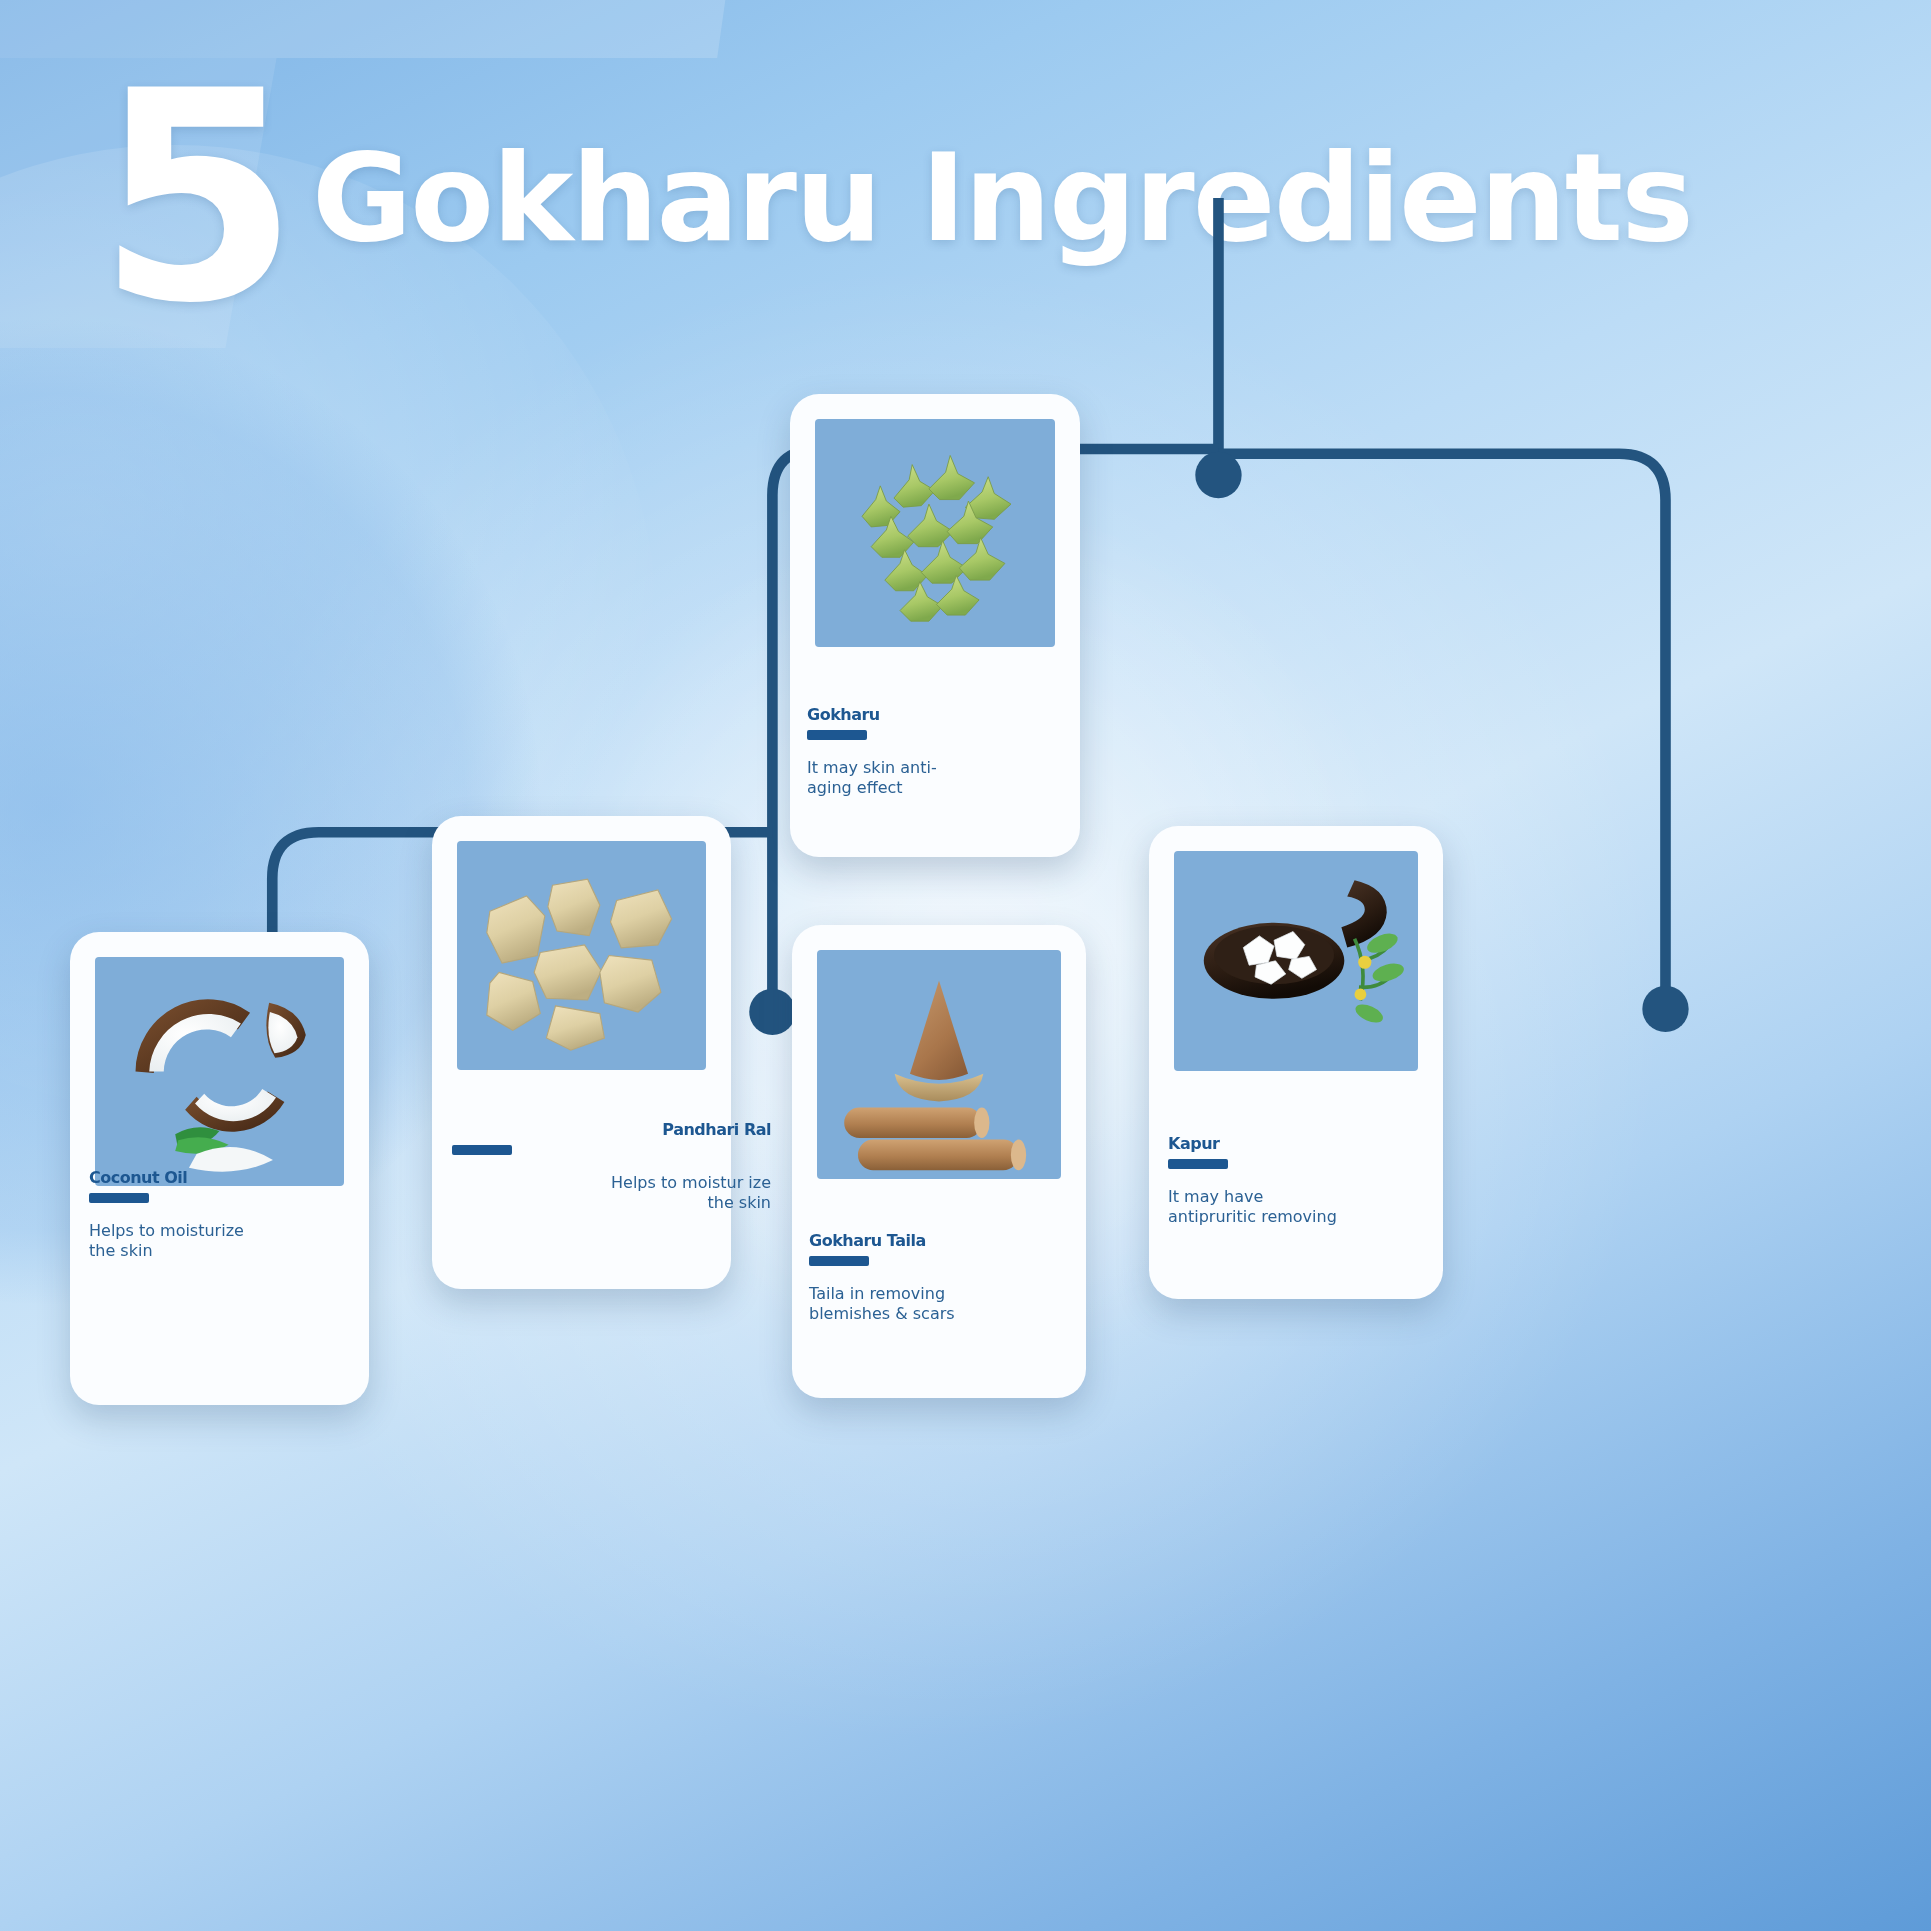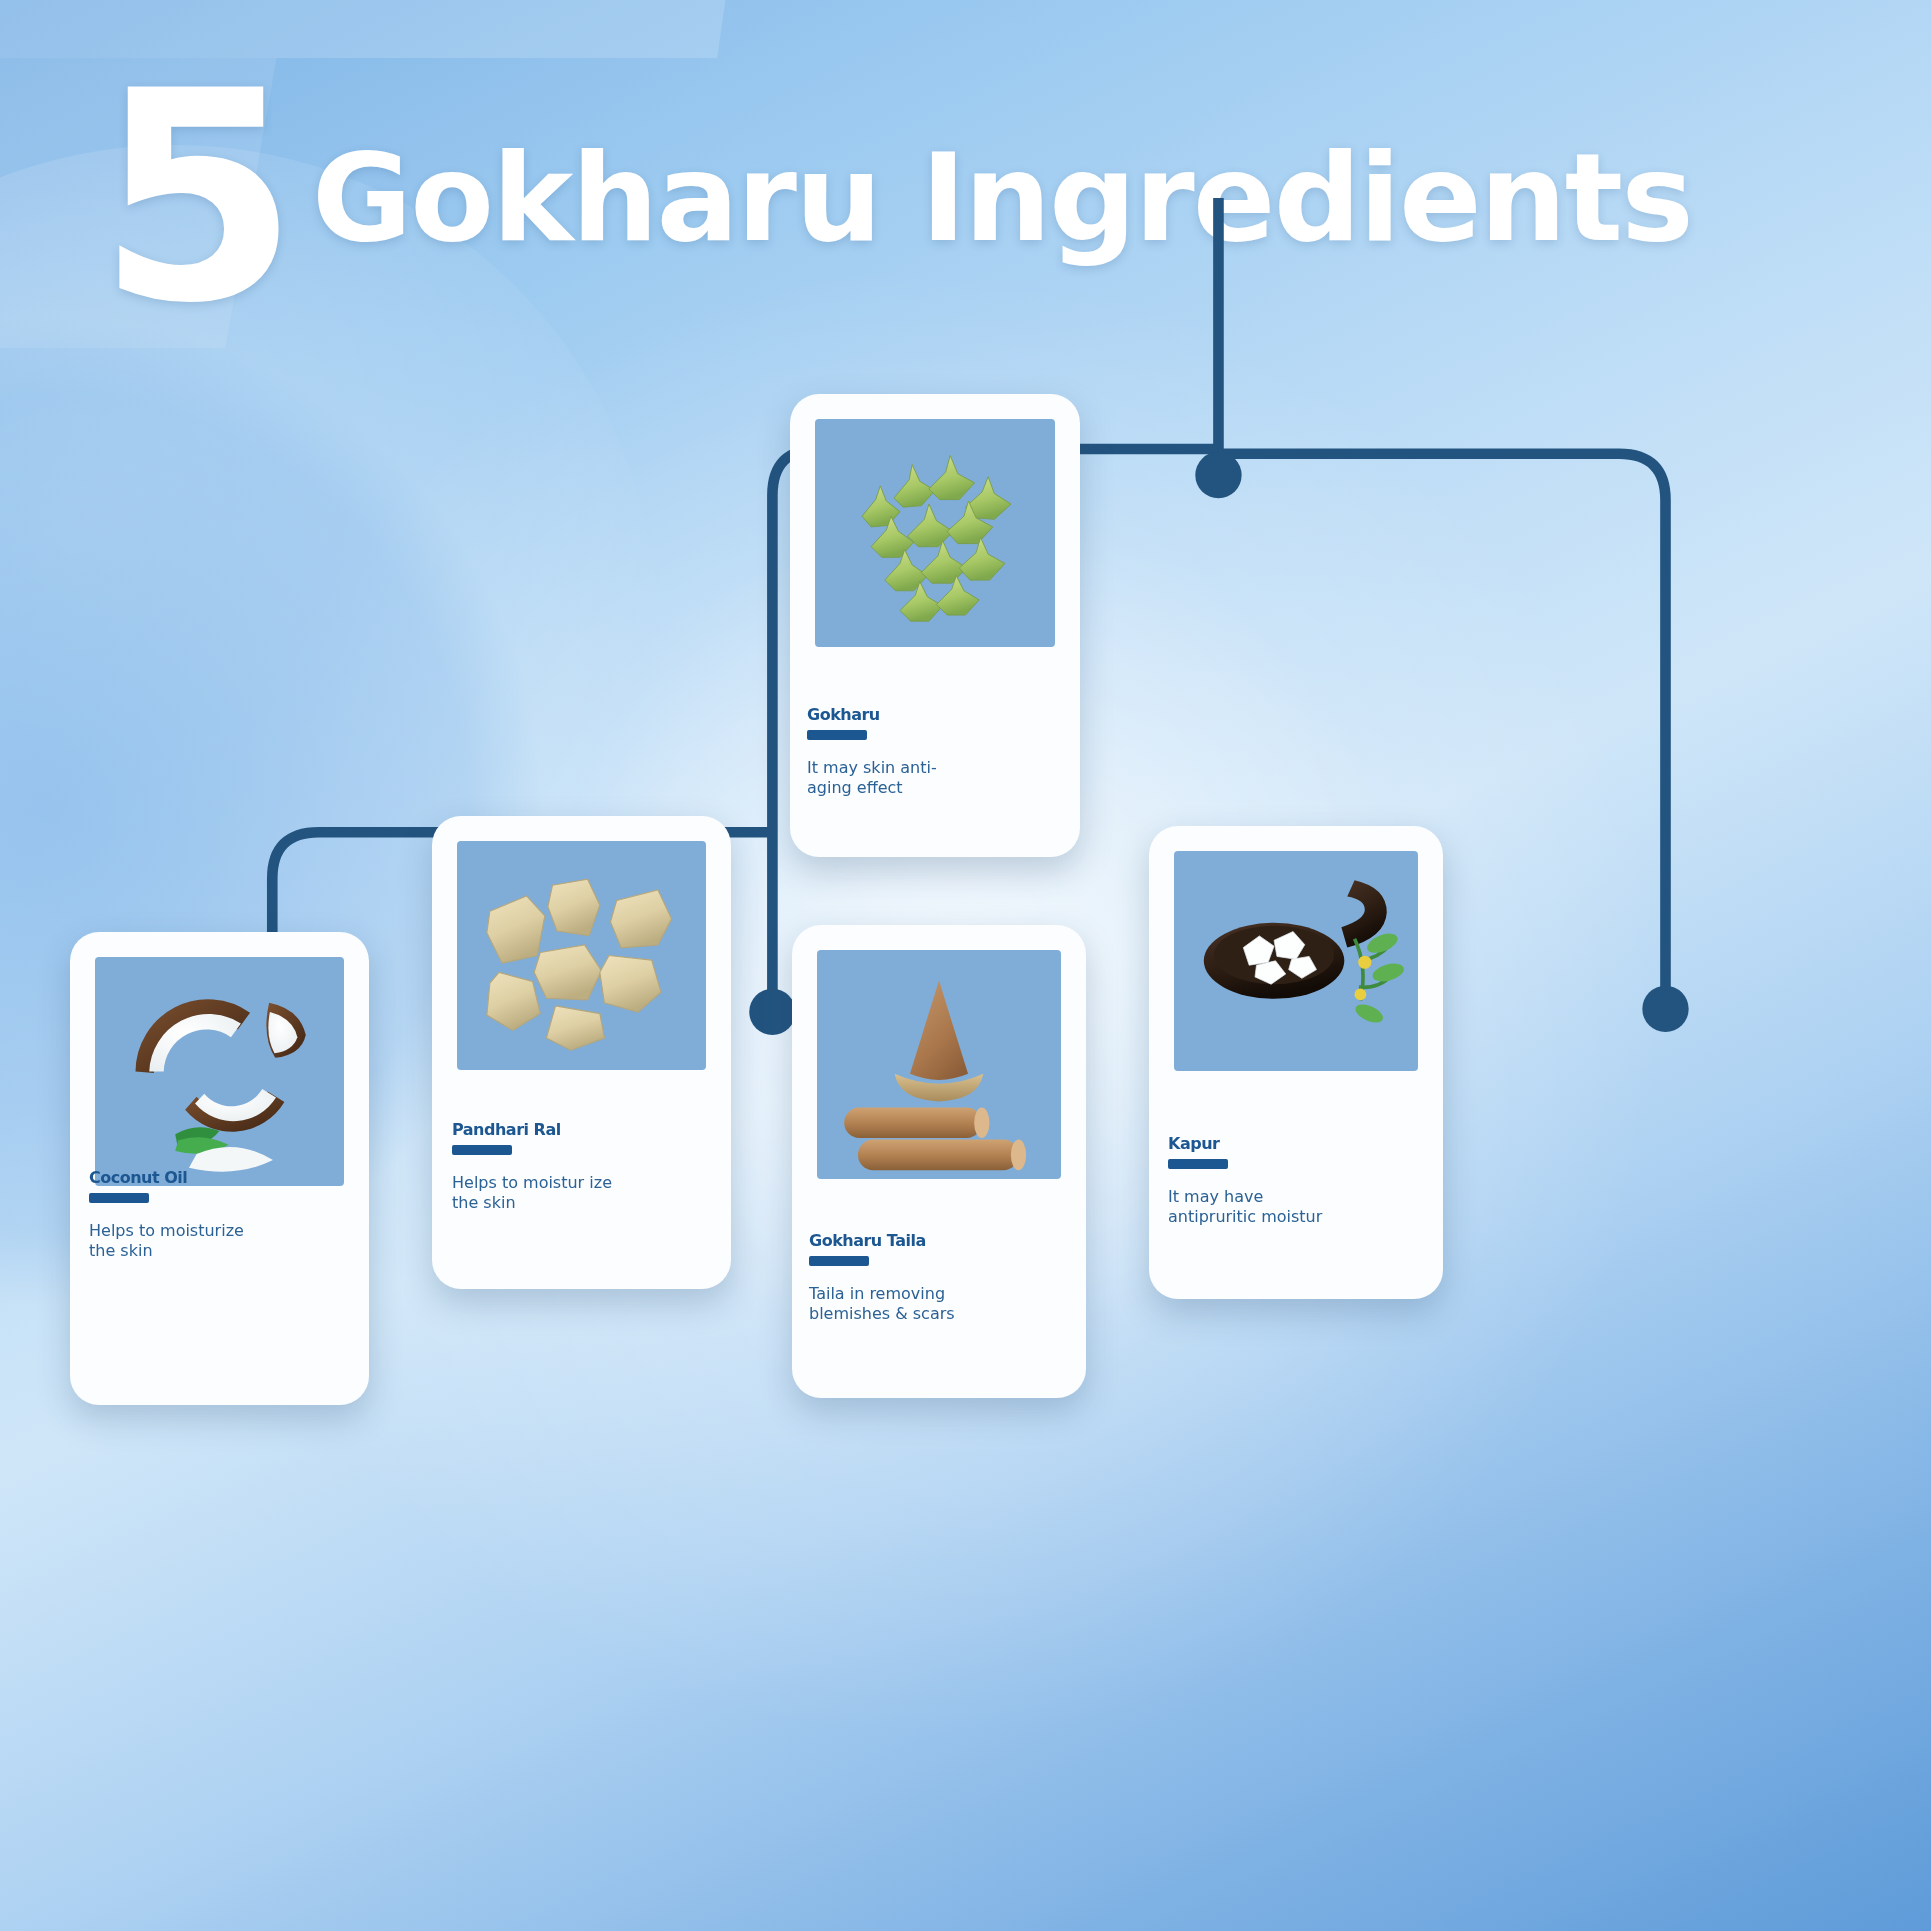--- a/index.html
+++ b/index.html
@@ -83,21 +83,21 @@
 
   #card-chandan{left:792px;top:925px;width:294px;height:473px;}
   #card-chandan .thumb{padding-bottom:94%;}
 
   #card-kapur{left:1149px;top:826px;width:294px;height:473px;}
   #card-kapur .thumb{padding-bottom:90%;}
 
   
   .text-block{position:absolute;}
   #txt-coconut{left:89px;top:1168px;width:319px;}
-  #txt-pandhari{left:452px;top:1120px;width:319px;}
+  #txt-pandhari{left:452px;top:1120px;width:319px;text-align:right;}
   #txt-gokharu{left:807px;top:705px;width:290px;}
   #txt-chandan{left:809px;top:1231px;width:299px;}
   #txt-kapur{left:1168px;top:1134px;width:319px;}
 </style>
 </head>
 <body>
 
 <div id="stage">
 
   <div class="corner-rect"></div>
@@ -296,17 +296,17 @@
         </g>
         <circle cx="244" cy="152" r="9" fill="#e9cf3f"></circle>
         <circle cx="238" cy="196" r="8" fill="#e9cf3f"></circle>
       </svg>
     </div>
   </div>
   <div class="text-block" id="txt-kapur">
     <div class="card-title">Kapur</div>
     <div class="title-rule"></div>
     <div class="card-desc">It may have</div>
-    <div class="card-desc">antipruritic moistur</div>
+    <div class="card-desc">antipruritic removing</div>
   </div>
 
 </div>
 
 
 </body></html>

